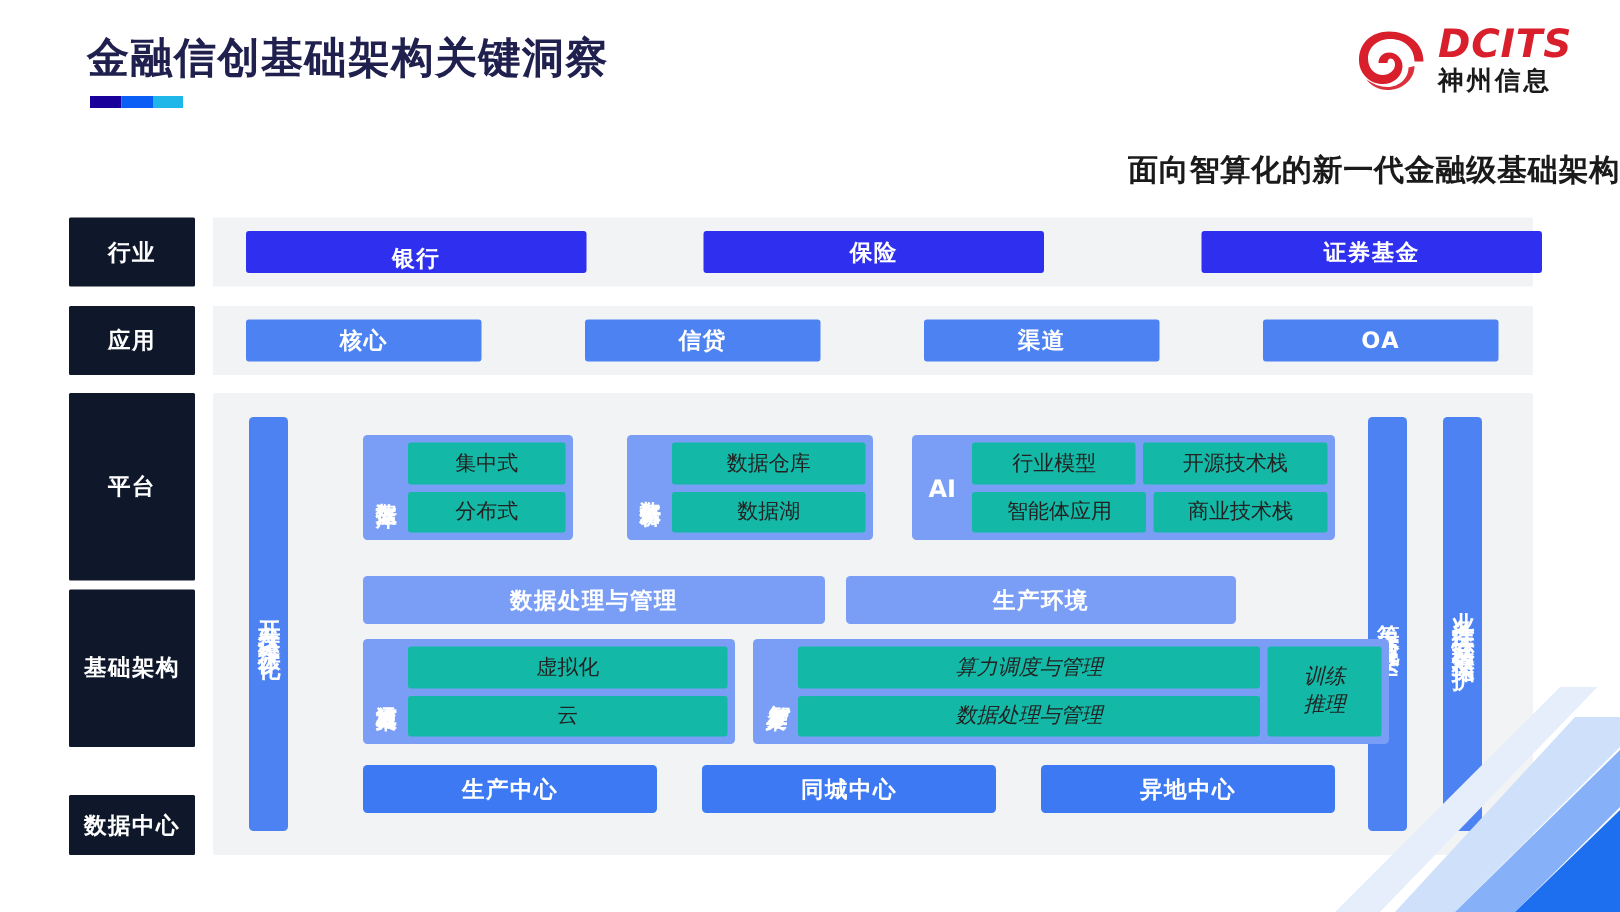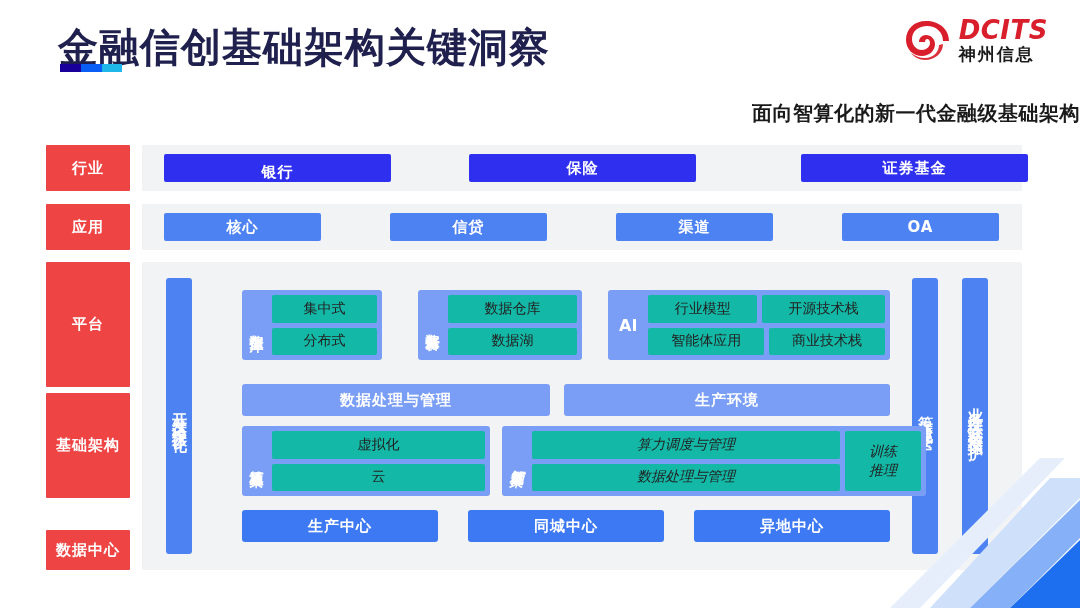--- a/index.html
+++ b/index.html
@@ -12,21 +12,21 @@
   }
 
   
   .deco { position:absolute; right:0; bottom:0; width:230px; height:190px; overflow:hidden; pointer-events:none; }
   .deco svg { display:block; }
 
   
   .header { position:absolute; left:0; top:0; width:1080px; height:90px; }
   .title {
     position:absolute; left:58px; top:20px;
-    font-size:40px; font-weight:700; color:#20204f; letter-spacing:1px;
+    font-size:28px; font-weight:700; color:#20204f; letter-spacing:1px;
     white-space:nowrap;
   }
   .title-rule { position:absolute; left:60px; top:64px; width:62px; height:8px; display:flex; }
   .title-rule i { display:block; height:100%; }
   .tr1 { width:34%; background:#1a009a; }
   .tr2 { width:33%; background:#0a5ef5; }
   .tr3 { width:33%; background:#1fb6ea; }
 
   
   .logo { position:absolute; right:32px; top:16px; display:flex; align-items:center; gap:8px; }
@@ -40,21 +40,21 @@
     position:absolute; left:0; top:100px; width:1080px; text-align:right;
     font-size:20px; font-weight:700; color:#1a1a1a; letter-spacing:0.5px;
   }
 
   
   .abs { position:absolute; }
   .ctr { display:flex; align-items:center; justify-content:center; text-align:center; }
 
   
   .side-tile {
-    background:#ef4444; color:#fff; font-weight:700; font-size:15px;
+    background:#0f172a; color:#fff; font-weight:700; font-size:15px;
     border-radius:1px; letter-spacing:1px;
   }
 
   
   .strip { background:#f2f3f5; }
 
   
   .ind-box { background:#2f2ff0; color:#fff; font-weight:700; font-size:15px; border-radius:2px; letter-spacing:1px; }
 
   
@@ -199,21 +199,21 @@
       <span class="group-row">
         <span class="pill">智能体应用</span>
         <span class="pill">商业技术栈</span>
       </span>
     </span>
   </div>
 
   <div class="abs ctr env-bar" style="left:100px;top:122px;width:308px;height:32px;">
     <span>数据处理与管理</span>
   </div>
-  <div class="abs ctr env-bar" style="left:422px;top:122px;width:326px;height:32px;">
+  <div class="abs ctr env-bar" style="left:422px;top:122px;width:260px;height:32px;">
     <span>生产环境</span>
   </div>
 
   <div class="abs group" style="left:100px;top:164px;width:248px;height:70px;">
     <span class="group-label">通算框架</span>
     <span class="group-items">
       <span class="pill">虚拟化</span>
       <span class="pill">云</span>
     </span>
   </div>

